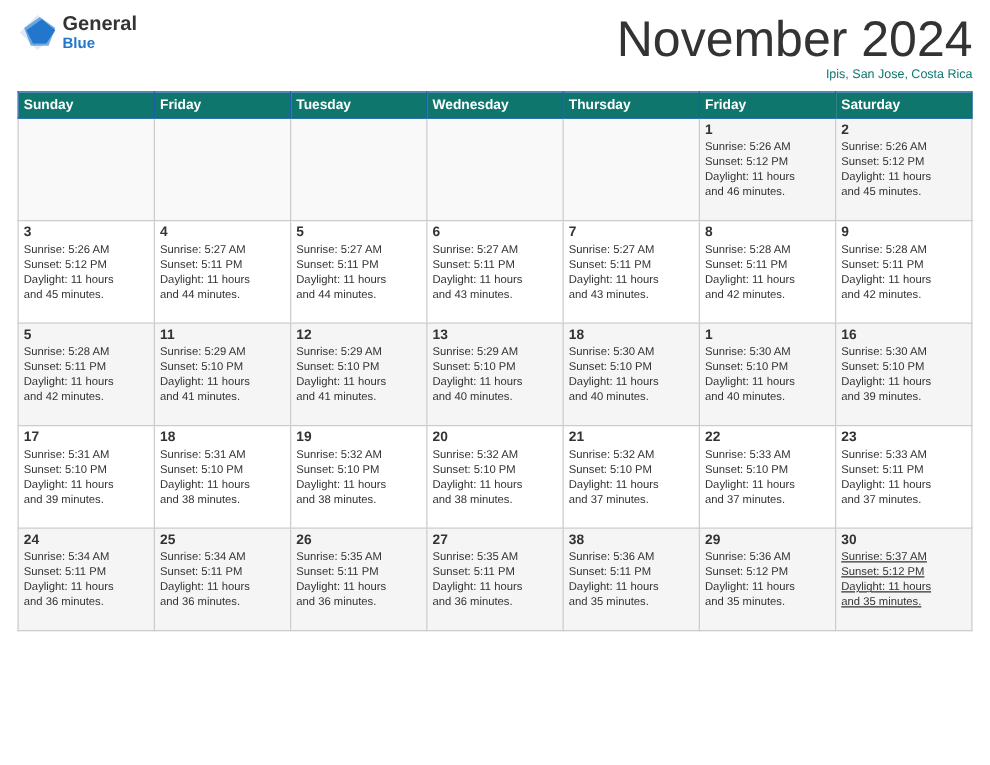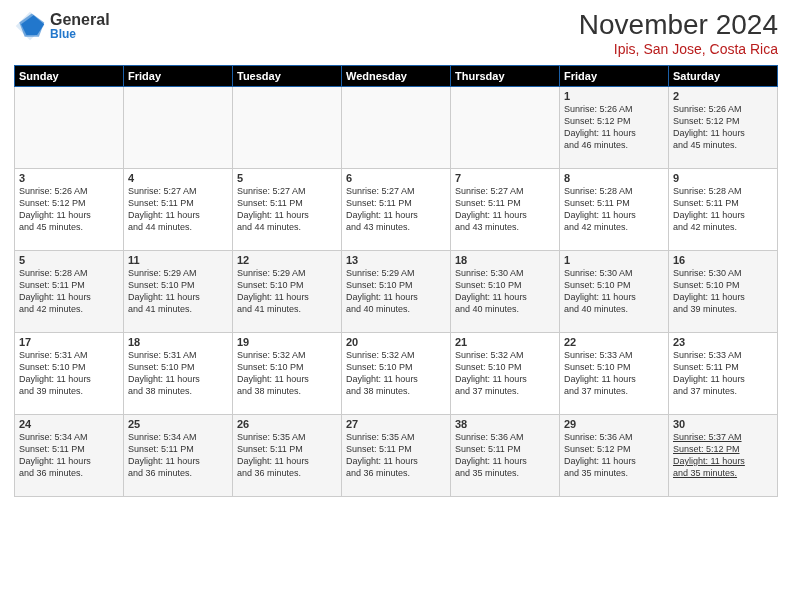--- a/index.html
+++ b/index.html
@@ -43,36 +43,36 @@
       color: #2277cc;
     }
     .logo-icon {
       width: 32px;
       height: 32px;
     }
     .title-block {
       text-align: right;
     }
     .month-title {
-      font-size: 28px;
+      font-size: 40px;
       font-weight: normal;
       color: #333;
       line-height: 1.1;
     }
     .subtitle {
-      font-size: 14px;
-      color: #b91c1c;
+      font-size: 10px;
+      color: #0f766e;
     }
     .calendar {
       width: 100%;
       border-collapse: collapse;
       table-layout: fixed;
     }
     .calendar thead th {
-      background: #000000;
+      background: #0f766e;
       color: #fff;
       font-size: 11px;
       font-weight: bold;
       padding: 4px 4px;
       text-align: left;
       border: 1px solid #1a5fa8;
     }
     .calendar tbody td {
       border: 1px solid #ccc;
       vertical-align: top;

